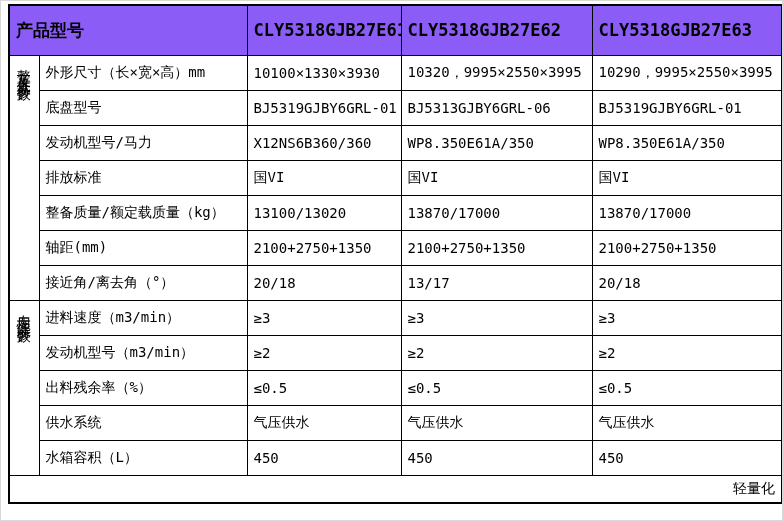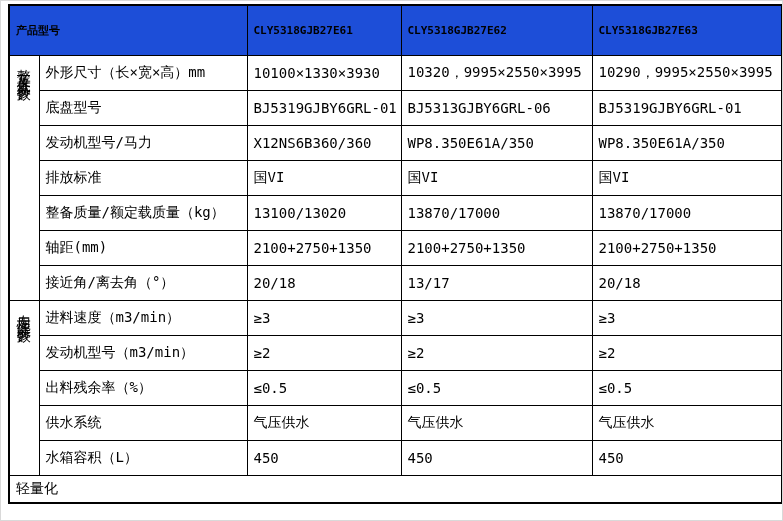--- a/index.html
+++ b/index.html
@@ -30,39 +30,39 @@
     border: 1px solid #000000;
     padding: 2px 6px;
     vertical-align: middle;
     text-align: left;
     font-weight: normal;
     overflow: hidden;
     white-space: nowrap;
   }
   tr.header-row { height: 50px; }
   tr.header-row th {
-    background: #1d4ed8;
+    background: #8b5cf6;
     font-weight: bold;
-    font-size: 11px;
+    font-size: 17px;
   }
   th.corner { text-align: center; }
   tr.data-row { height: 35px; }
   td.vlabel {
     writing-mode: vertical-rl;
     text-orientation: upright;
     text-align: center;
     vertical-align: middle;
     padding: 2px 0;
     letter-spacing: 3px;
     font-size: 14px;
   }
   td.spec-name { padding-left: 7px; }
   td.spec-value { padding-left: 7px; }
   tr.footer-row { height: 28px; }
-  tr.footer-row td { text-align: left; }
+  tr.footer-row td { text-align: right; }
 </style>
 </head>
 <body>
 
 <div class="page">
   <table class="spec">
     <colgroup>
       <col style="width:30px">
       <col style="width:208px">
       <col style="width:154px">

